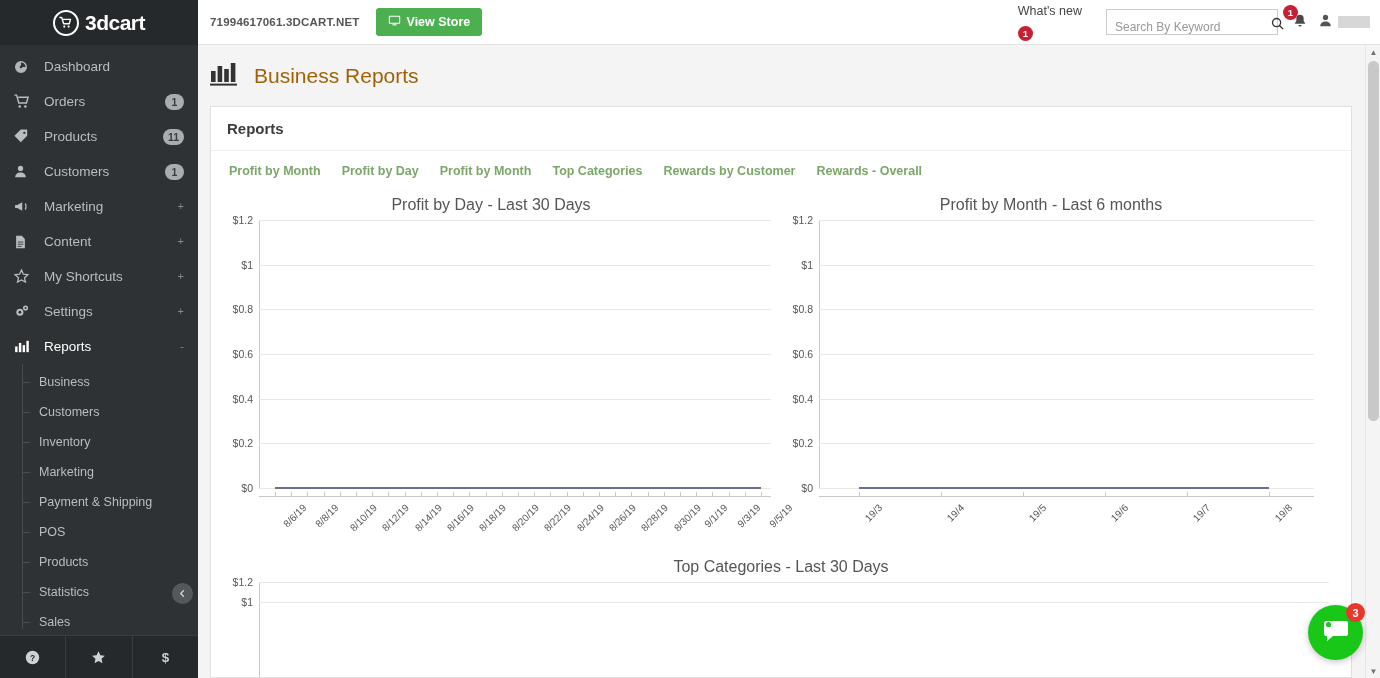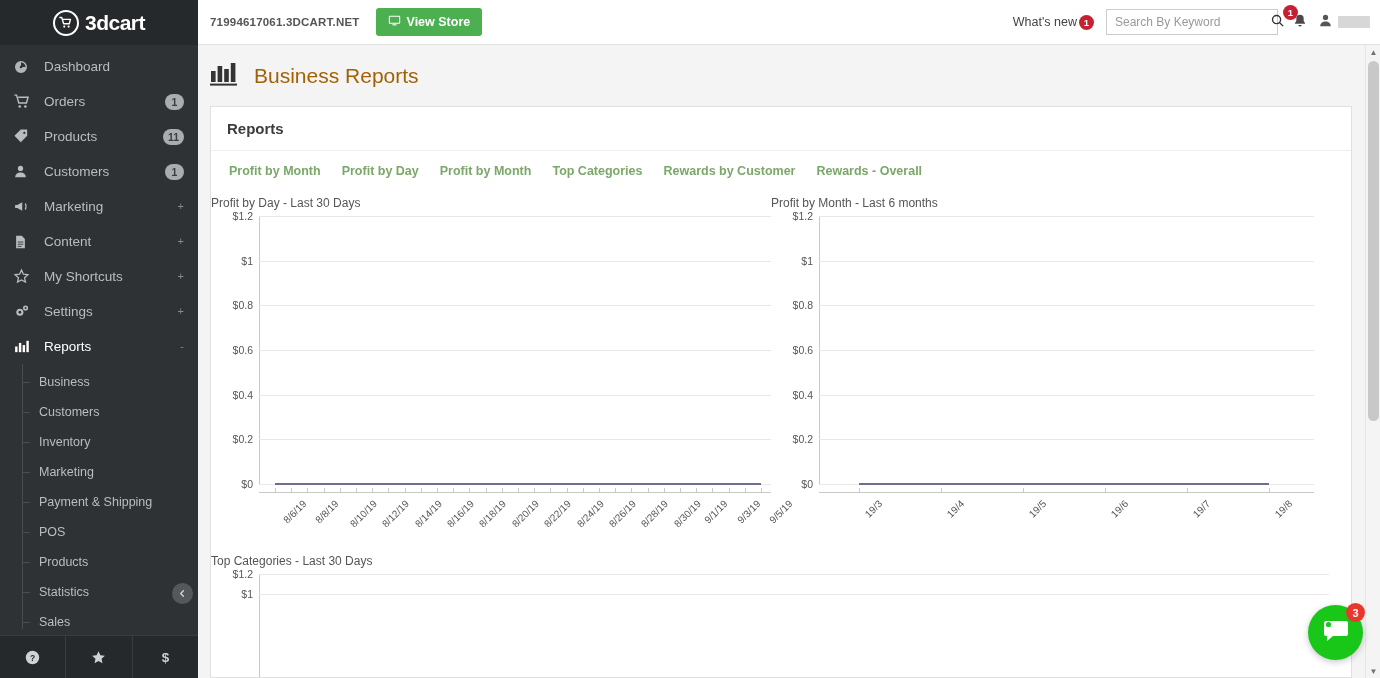--- a/index.html
+++ b/index.html
@@ -98,30 +98,30 @@
   .view-store {
     margin-left: 16px; background: #4caf50; color: #fff;
     border: none; border-radius: 3px; height: 28px; padding: 0 12px;
     font-size: 12.5px; font-weight: bold; cursor: pointer;
     display: flex; align-items: center; gap: 6px;
     font-family: "Liberation Sans", sans-serif;
   }
   .top-right { margin-left: auto; display: flex; align-items: center; gap: 0; }
   .whats-new {
     font-size: 12.5px; color: #444; cursor: pointer;
-    display: flex; align-items: flex-start; gap: 2px; margin-right: 12px;
+    display: flex; align-items: flex-start; gap: 8px; margin-right: 24px; flex-direction: column;
   }
   .red-badge {
     background: #c62033; color: #fff; border-radius: 50%;
     width: 15px; height: 15px; font-size: 9.5px; font-weight: bold;
     display: flex; align-items: center; justify-content: center;
   }
   .search-wrap {
     width: 172px; height: 26px; border: 1px solid #ccc; background: #fff;
-    display: flex; align-items: center; padding: 0 6px 0 8px;
+    display: flex; align-items: flex-end; padding: 0 6px 0 8px;
   }
   .search-input {
     flex: 1; border: none; outline: none; font-size: 12px; color: #333;
     font-family: "Liberation Sans", sans-serif; background: transparent;
   }
   .search-input::placeholder { color: #999; }
   .bell-wrap { position: relative; margin-left: 14px; cursor: pointer; }
   .bell-badge { position: absolute; left: -9px; top: -8px; }
   .avatar-icon { margin-left: 10px; color: #555; cursor: pointer; }
   .avatar-name {
@@ -146,21 +146,21 @@
   .tabs { display: flex; gap: 21px; padding: 13px 16px 8px 18px; flex-wrap: wrap; }
   .tab {
     font-size: 12.5px; font-weight: bold; color: #7ba86a;
     cursor: pointer; text-decoration: none;
   }
 
   
   .charts-row { display: flex; }
   .chart-box { position: relative; }
   .chart-title {
-    font-size: 12px; color: #555;
+    text-align: center; font-size: 16px; color: #555;
     margin-bottom: 6px;
   }
   .plot { position: relative; }
   .grid-line { position: absolute; left: 0; right: 0; height: 1px; background: #e8e8e8; }
   .y-label {
     position: absolute; right: 100%; margin-right: 6px;
     font-size: 10.5px; color: #555; transform: translateY(-50%);
     white-space: nowrap;
   }
   .y-axis { position: absolute; top: 0; bottom: 0; left: 0; width: 1px; background: #c9c9c9; }

